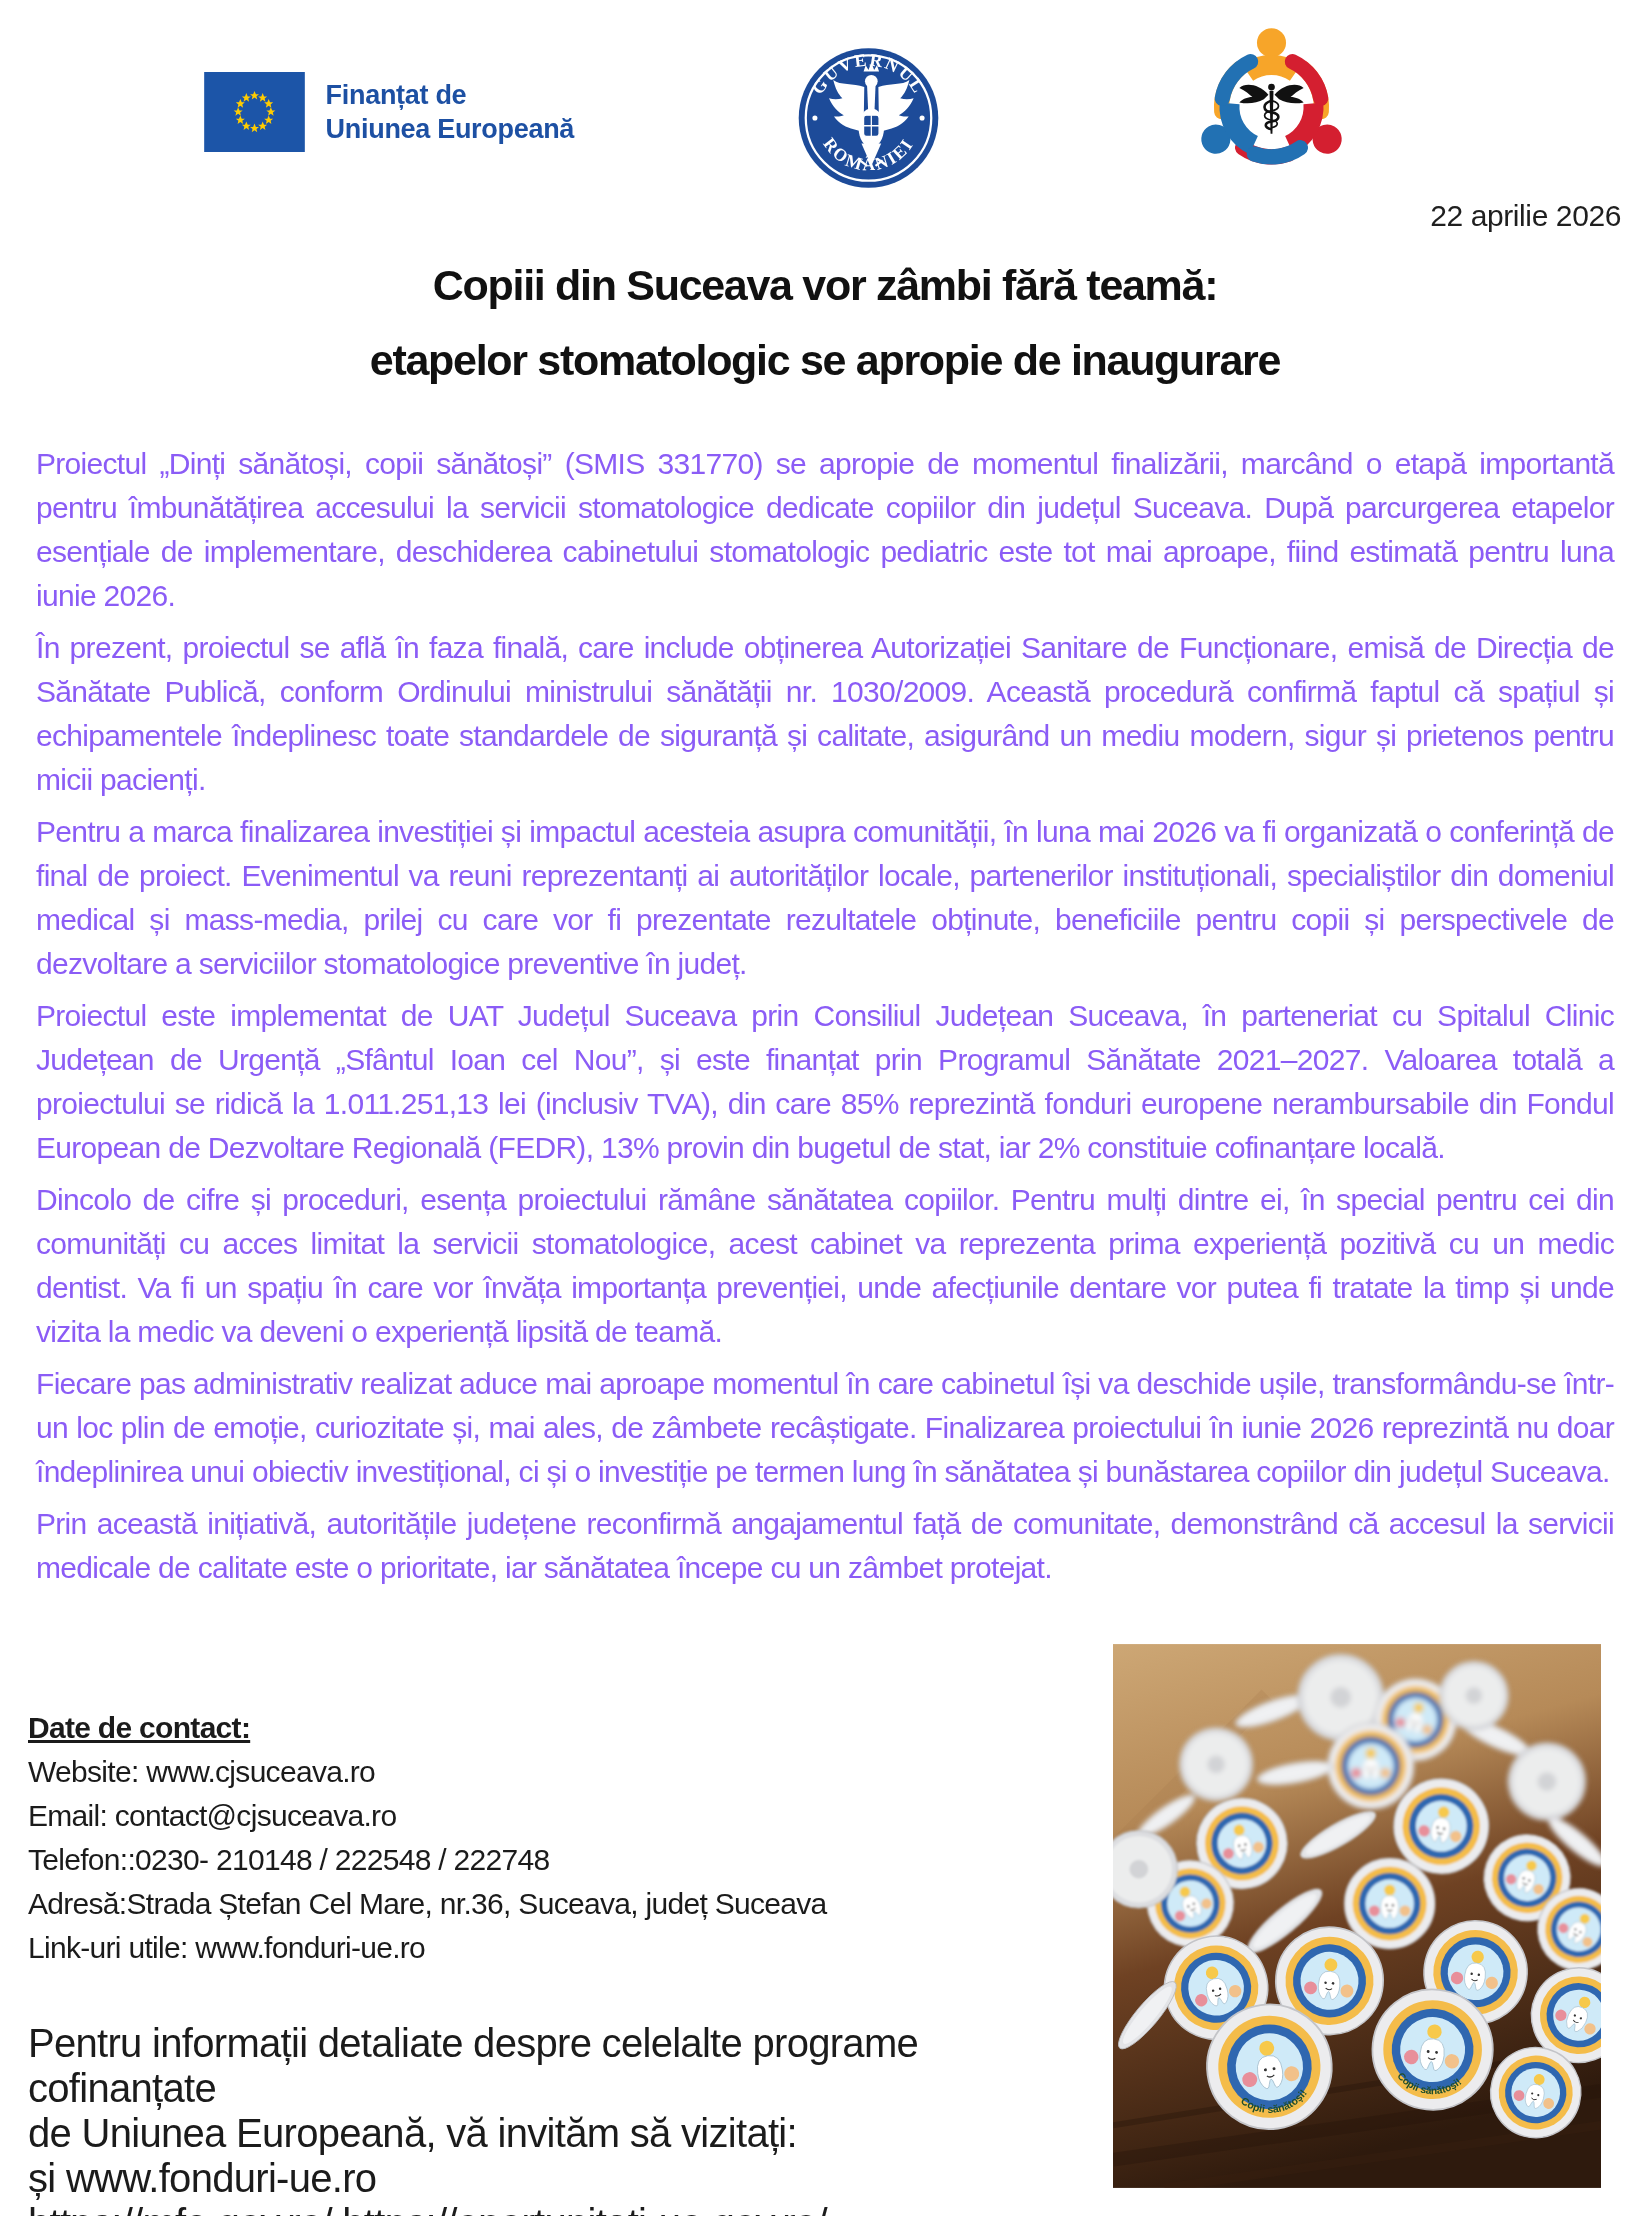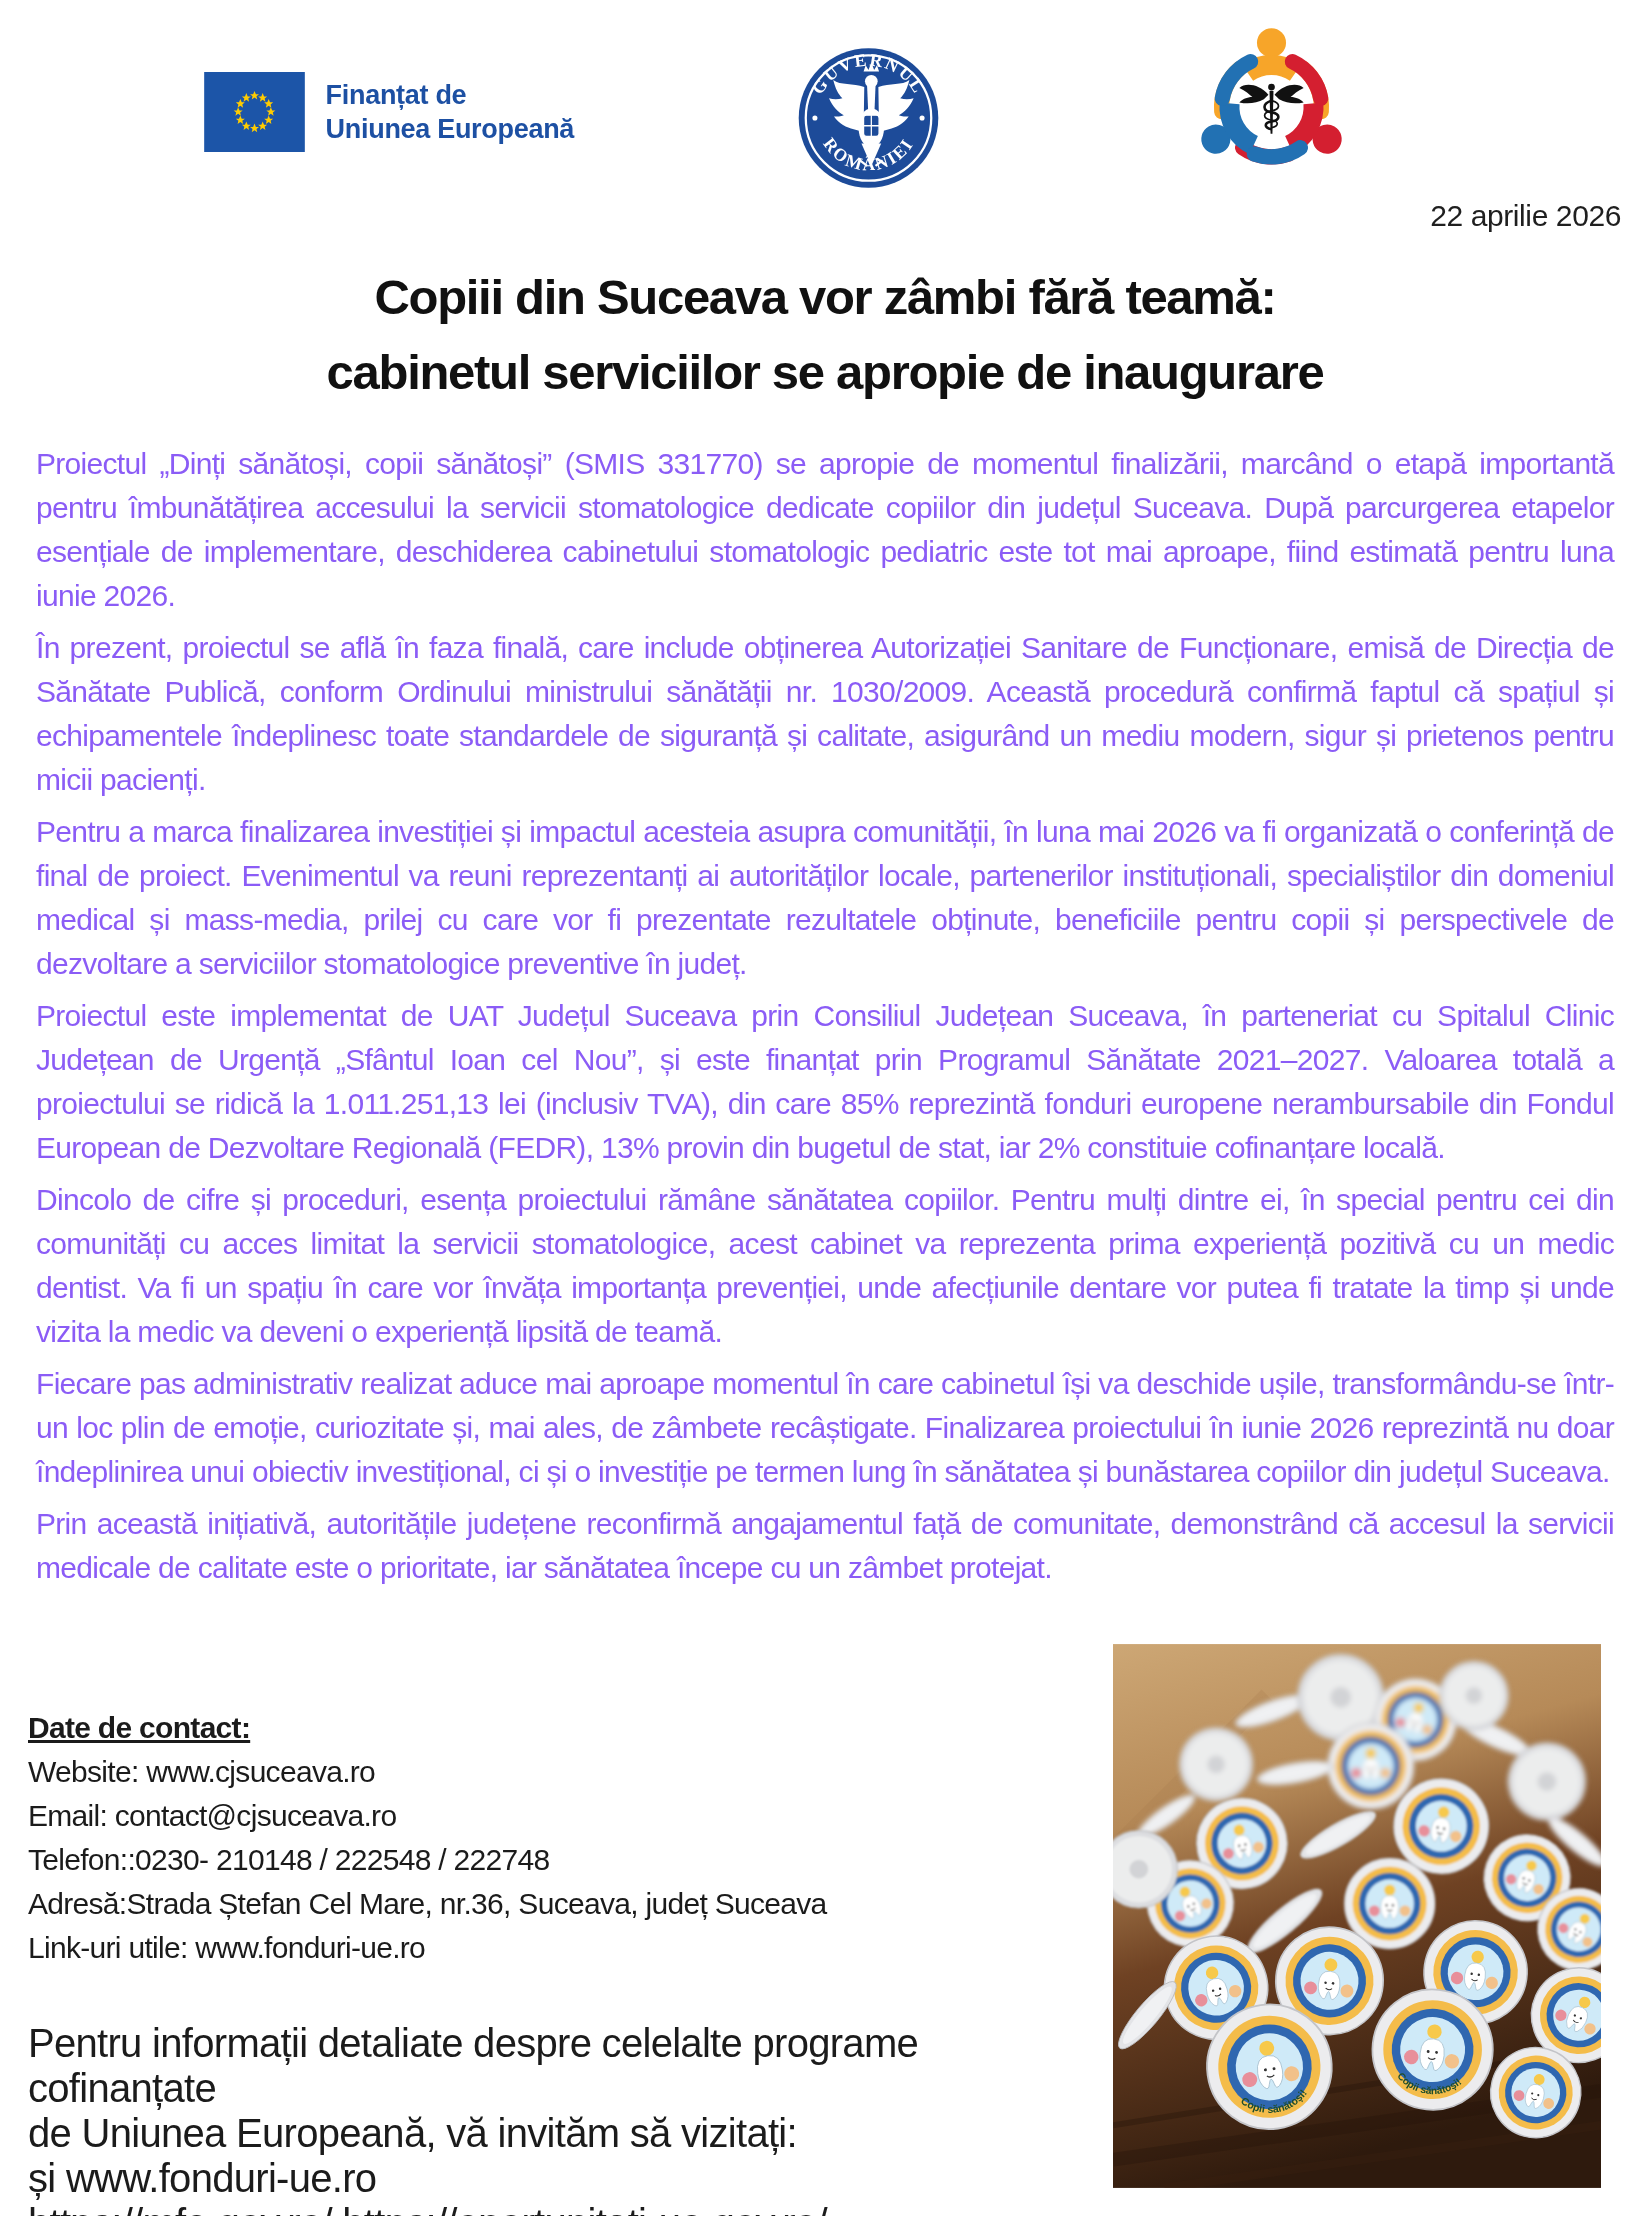--- a/index.html
+++ b/index.html
@@ -8,22 +8,22 @@
 
   
   .eu-logo{position:absolute;left:204px;top:72px;display:flex;align-items:center;}
   .eu-flag{width:101px;height:80px;display:block;}
   .eu-text{margin-left:20.6px;color:#1d50a3;font-weight:bold;font-size:27px;line-height:34px;letter-spacing:-0.3px;}
   .gov-logo{position:absolute;left:798px;top:46px;width:141px;height:144px;}
   .health-logo{position:absolute;left:1195px;top:22.3px;width:153px;height:170px;}
 
   .date{position:absolute;right:29px;top:199px;font-size:30px;letter-spacing:-0.4px;color:#1f1f1f;text-align:right;}
 
-  h1.title{position:absolute;left:0;right:0;top:248px;margin:12px;text-align:center;
-    font-size:49px;line-height:75px;font-weight:bold;letter-spacing:-1.3px;color:#111;}
+  h1.title{position:absolute;left:0;right:0;top:248px;margin:0;text-align:center;
+    font-size:43px;line-height:75px;font-weight:bold;letter-spacing:-1.3px;color:#111;}
 
   .body-text{position:absolute;left:28px;right:28px;top:434px;}
   .body-text p{margin:8px;font-size:30px;line-height:44px;letter-spacing:-0.7px;text-align:justify;color:#8b5cf6;}
 
   .contact{position:absolute;left:28px;top:1706px;width:1066px;font-size:30px;line-height:44px;letter-spacing:-0.7px;}
   .contact .heading{font-weight:bold;text-decoration:underline;}
   .footer{position:absolute;left:28px;top:2021px;width:1066px;font-size:40px;line-height:45px;letter-spacing:-0.7px;}
 
   .photo{position:absolute;left:1113px;top:1644px;width:488px;height:544px;}
   .photo svg{display:block;width:488px;height:544px;}
@@ -105,21 +105,21 @@
       <path d="M-2,-8 C-8,-15 -17,-16 -21,-12.5 C-17,-10.5 -14.5,-8.5 -12.5,-6.5 C-16,-6.5 -19,-5 -21,-3 C-15.5,-1.8 -9.5,-2.5 -5,-5 Z" stroke="none"></path>
       <path d="M2,-8 C8,-15 17,-16 21,-12.5 C17,-10.5 14.5,-8.5 12.5,-6.5 C16,-6.5 19,-5 21,-3 C15.5,-1.8 9.5,-2.5 5,-5 Z" stroke="none"></path>
       <path d="M-0.5,-4 C-6,-2 -6,2.5 0,3.5 C6,4.5 6,8.5 0,9.5 C-5,10.3 -5,13.5 0,14.5" fill="none" stroke-width="1.7"></path>
       <path d="M0.5,-4 C6,-2.5 6,1.5 0,2.5 C-6,3.5 -6,7.5 0,8.5 C5,9.3 5,12.5 0,13.5" fill="none" stroke-width="1.1"></path>
     </g>
   </svg>
 
   <div class="date">22 aprilie 2026</div>
 
   <h1 class="title"><span>Copiii din Suceava vor zâmbi fără teamă:</span><br>
-  <span>cabinetul serviciilor se apropie de inaugurare</span></h1>
+  <span>etapelor stomatologic se apropie de inaugurare</span></h1>
 
   <div class="body-text">
     <p>Proiectul „Dinți sănătoși, copii sănătoși” (SMIS 331770) se apropie de momentul finalizării, marcând o etapă importantă pentru îmbunătățirea accesului la servicii stomatologice dedicate copiilor din județul Suceava. După parcurgerea etapelor esențiale de implementare, deschiderea cabinetului stomatologic pediatric este tot mai aproape, fiind estimată pentru luna iunie 2026.</p>
     <p>În prezent, proiectul se află în faza finală, care include obținerea Autorizației Sanitare de Funcționare, emisă de Direcția de Sănătate Publică, conform Ordinului ministrului sănătății nr. 1030/2009. Această procedură confirmă faptul că spațiul și echipamentele îndeplinesc toate standardele de siguranță și calitate, asigurând un mediu modern, sigur și prietenos pentru micii pacienți.</p>
     <p>Pentru a marca finalizarea investiției și impactul acesteia asupra comunității, în luna mai 2026 va fi organizată o conferință de final de proiect. Evenimentul va reuni reprezentanți ai autorităților locale, partenerilor instituționali, specialiștilor din domeniul medical și mass-media, prilej cu care vor fi prezentate rezultatele obținute, beneficiile pentru copii și perspectivele de dezvoltare a serviciilor stomatologice preventive în județ.</p>
     <p>Proiectul este implementat de UAT Județul Suceava prin Consiliul Județean Suceava, în parteneriat cu Spitalul Clinic Județean de Urgență „Sfântul Ioan cel Nou”, și este finanțat prin Programul Sănătate 2021–2027. Valoarea totală a proiectului se ridică la 1.011.251,13 lei (inclusiv TVA), din care 85% reprezintă fonduri europene nerambursabile din Fondul European de Dezvoltare Regională (FEDR), 13% provin din bugetul de stat, iar 2% constituie cofinanțare locală.</p>
     <p>Dincolo de cifre și proceduri, esența proiectului rămâne sănătatea copiilor. Pentru mulți dintre ei, în special pentru cei din comunități cu acces limitat la servicii stomatologice, acest cabinet va reprezenta prima experiență pozitivă cu un medic dentist. Va fi un spațiu în care vor învăța importanța prevenției, unde afecțiunile dentare vor putea fi tratate la timp și unde vizita la medic va deveni o experiență lipsită de teamă.</p>
     <p>Fiecare pas administrativ realizat aduce mai aproape momentul în care cabinetul își va deschide ușile, transformându-se într-un loc plin de emoție, curiozitate și, mai ales, de zâmbete recâștigate. Finalizarea proiectului în iunie 2026 reprezintă nu doar îndeplinirea unui obiectiv investițional, ci și o investiție pe termen lung în sănătatea și bunăstarea copiilor din județul Suceava.</p>
     <p>Prin această inițiativă, autoritățile județene reconfirmă angajamentul față de comunitate, demonstrând că accesul la servicii medicale de calitate este o prioritate, iar sănătatea începe cu un zâmbet protejat.</p>
   </div>

